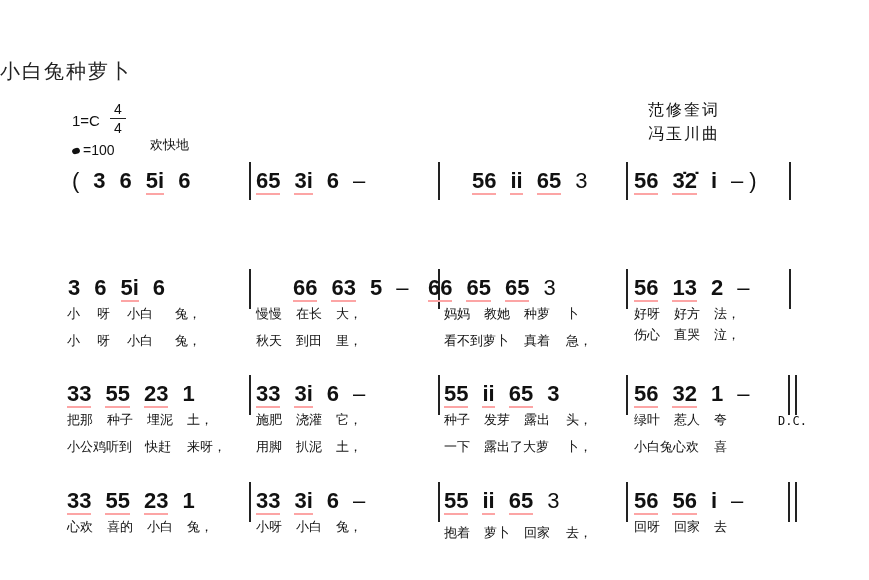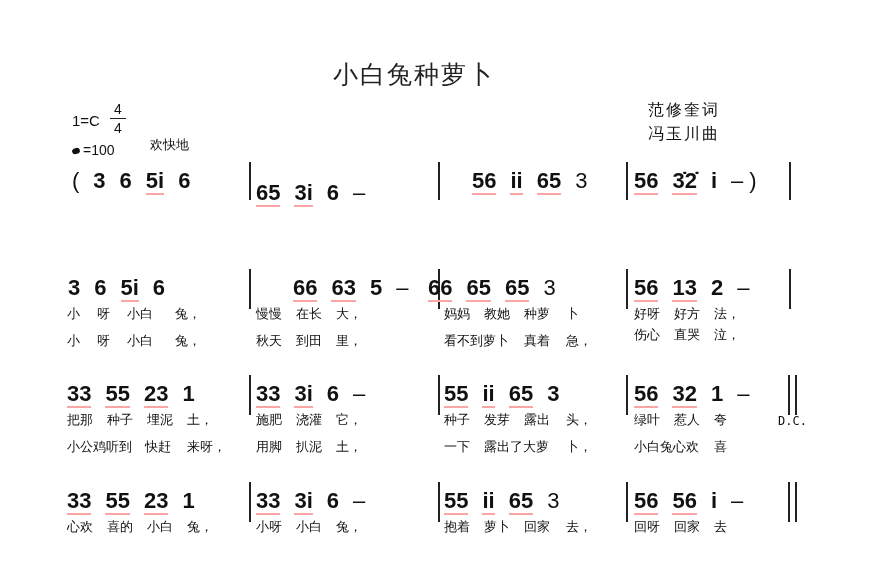--- a/index.html
+++ b/index.html
@@ -1,17 +1,17 @@
 <!DOCTYPE html>
 <html><head>
 <meta charset="utf-8">
 <style>
   html,body{margin:0;padding:0;background:#fff;}
   body{width:869px;height:580px;position:relative;overflow:hidden;font-family:"DejaVu Sans",sans-serif;color:#111;}
-  .title{position:absolute;left:0;width:828px;top:58px;text-align:center;font-family:"DejaVu Serif",serif;font-size:25px;letter-spacing:2px;color:#222;}
+  .title{position:absolute;left:0;width:828px;top:58px;text-align:left;font-family:"DejaVu Serif",serif;font-size:20px;letter-spacing:2px;color:#222;}
   .meta-key{position:absolute;left:72px;top:112px;font-family:"Liberation Sans",sans-serif;font-size:15px;}
   .timesig{position:absolute;left:110px;top:101px;width:16px;text-align:center;font-family:"Liberation Sans",sans-serif;font-size:14px;line-height:16px;}
   .timesig .ln{border-top:1px solid #222;margin:1px 0;}
   .tempo{position:absolute;left:72px;top:142px;font-family:"Liberation Sans",sans-serif;font-size:14px;}
   .tempo .note{display:inline-block;width:8px;height:6px;background:#111;border-radius:50%;transform:rotate(-20deg);margin-right:3px;vertical-align:middle;}
   .expr{position:absolute;left:150px;top:136px;font-size:13px;}
   .credits{position:absolute;left:648px;top:98px;font-size:16px;line-height:24px;letter-spacing:2px;}
   .row{position:absolute;left:0;width:869px;}
   .bar{position:absolute;width:2px;background:#222;}
   .bar.double{width:5px;border-left:2px solid #222;border-right:2px solid #222;background:transparent;}
@@ -38,21 +38,21 @@
 <div class="credits">
   <div>范修奎词</div>
   <div>冯玉川曲</div>
 </div>
 
 <div class="row" style="top:168px;">
   <div class="notes" style="left:72px;">
     <span class="grp" style="font-weight:normal;">(</span><span class="grp">3</span><span class="grp">6</span><span class="grp u">5i</span><span class="grp">6</span>
   </div>
   <div class="bar" style="left:249px;top:-6px;height:38px;"></div>
-  <div class="notes" style="left:256px;margin-top:12px;">
+  <div class="notes" style="left:256px;">
     <span class="grp u">65</span><span class="grp u">3i</span><span class="grp">6</span><span class="grp" style="font-weight:normal;">–</span>
   </div>
   <div class="bar" style="left:438px;top:-6px;height:38px;"></div>
   <div class="notes" style="left:444px;margin-left:28px;">
     <span class="grp u">56</span><span class="grp u">ii</span><span class="grp u">65</span><span class="grp" style="font-weight:normal;">3</span>
   </div>
   <div class="bar" style="left:626px;top:-6px;height:38px;"></div>
   <div class="notes" style="left:634px;">
     <span class="grp u">56</span><span class="grp u">3̇2̇</span><span class="grp">i</span><span class="grp" style="font-weight:normal;margin-right:6px;">–</span><span class="grp" style="font-weight:normal;">)</span>
   </div>
@@ -167,19 +167,19 @@
     <span class="grp u">56</span><span class="grp u">56</span><span class="grp">i</span><span class="grp" style="font-weight:normal;">–</span>
   </div>
   <div class="bar double" style="left:788px;top:-6px;height:40px;"></div>
 
   <div class="lyr" style="left:67px;top:30px;">
     <span style="width:40px;">心欢</span><span style="width:40px;">喜的</span><span style="width:40px;">小白</span><span>兔，</span>
   </div>
   <div class="lyr" style="left:256px;top:30px;">
     <span style="width:40px;">小呀</span><span style="width:40px;">小白</span><span>兔，</span>
   </div>
-  <div class="lyr" style="left:444px;top:30px;">
+  <div class="lyr" style="left:444px;top:36px;">
     <span style="width:40px;">抱着</span><span style="width:40px;">萝卜</span><span style="width:42px;">回家</span><span>去，</span>
   </div>
   <div class="lyr" style="left:634px;top:30px;">
     <span style="width:40px;">回呀</span><span style="width:40px;">回家</span><span>去</span>
   </div>
 </div>
 
 </body></html>

